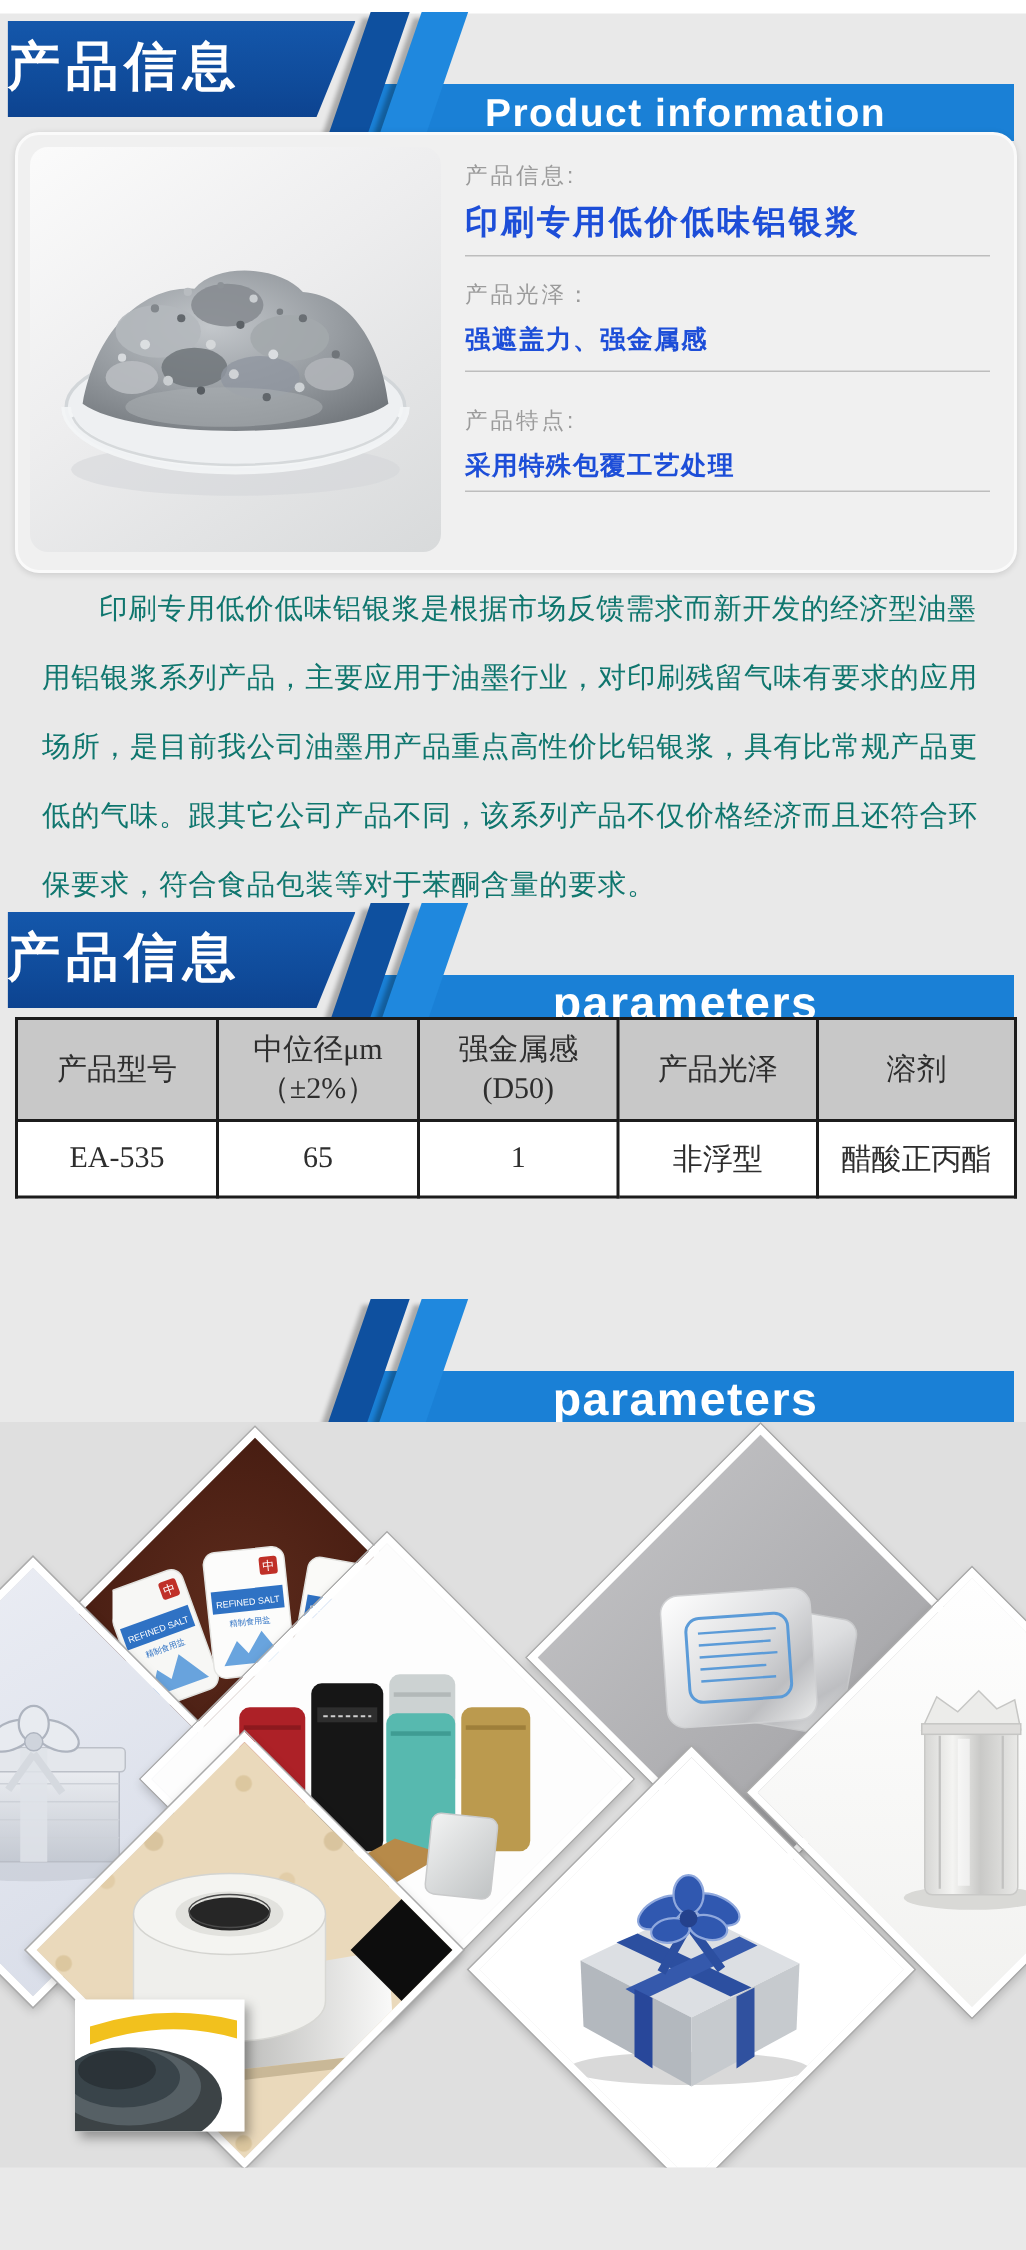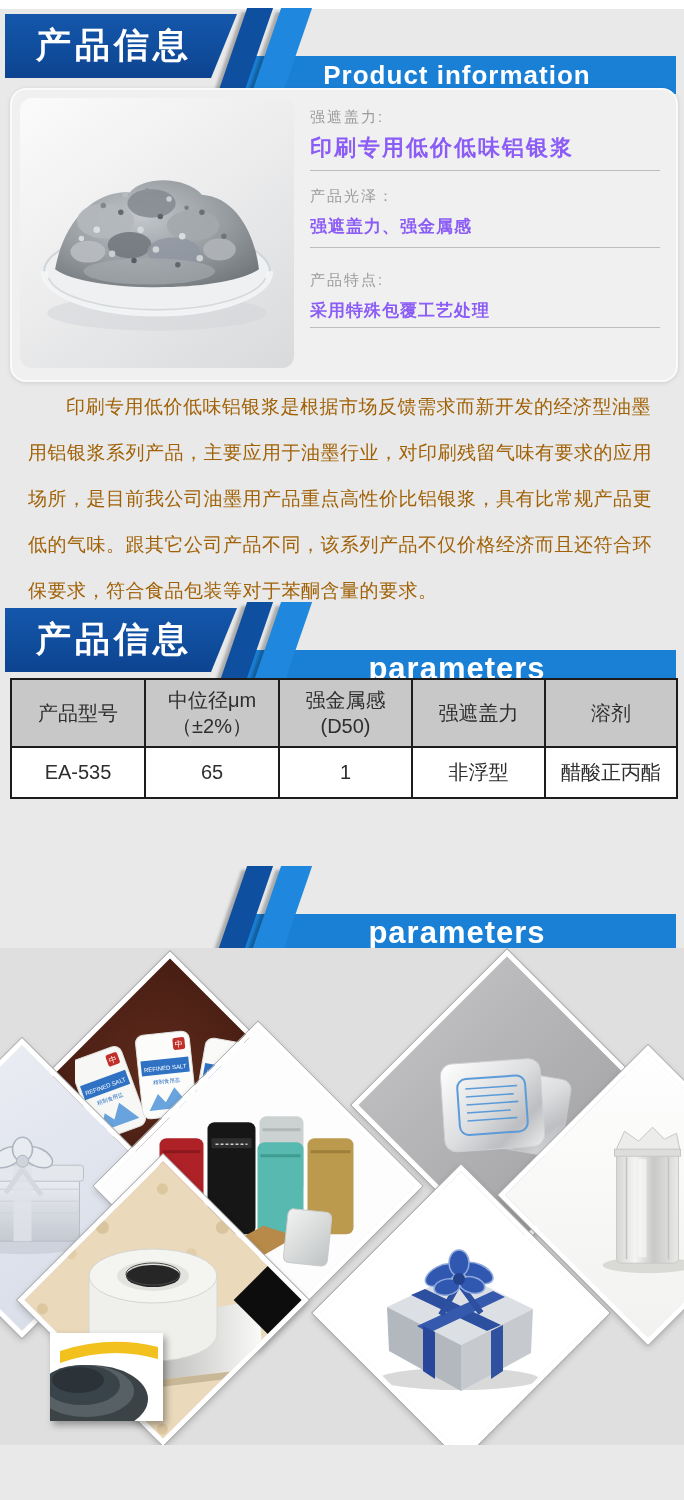--- a/index.html
+++ b/index.html
@@ -13,45 +13,45 @@
             color:#fff;font-weight:bold;font-size:26px;text-align:center;line-height:38px;
             letter-spacing:1px;margin-top:20px;}
   .band-lg .band-bar{font-size:31px;}
   .slash{position:absolute;top:-6px;height:82px;transform:skewX(-19deg);
          box-shadow:-4px 4px 3px rgba(0,0,0,0.28);}
   .s1{left:233px;width:26px;background:#0e509f;}
   .s2{left:267px;width:31px;background:#1f88de;}
   .band-block{position:absolute;left:5px;top:0;width:232px;height:64px;
               background:linear-gradient(180deg,#1457ab 0%,#0f4a99 70%,#0d4390 100%);
               clip-path:polygon(0 0,100% 0,calc(100% - 26px) 100%,0 100%);
-              color:#fff;font-weight:bold;font-size:35px;line-height:62px;text-align:center;
+              color:#fff;font-weight:bold;font-size:35px;line-height:62px;
               letter-spacing:4px;filter:drop-shadow(2px 3px 2px rgba(0,0,0,0.3));}
   .band-zh{padding-right:14px;}
 
   
   .card{position:absolute;left:10px;top:88px;width:664px;height:290px;background:#f0f0f0;
         border-radius:16px;border:2px solid #fafafa;box-shadow:0 1px 4px rgba(0,0,0,0.12);}
   .photo{position:absolute;left:8px;top:8px;width:274px;height:270px;border-radius:12px;
          background:linear-gradient(145deg,#fbfbfb 0%,#ededee 45%,#d8dadb 100%);overflow:hidden;}
   .info{position:absolute;left:298px;top:0;right:16px;height:100%;}
   .fgroup{position:absolute;left:0;right:0;border-bottom:1px solid #bdbdbd;}
   .fg0{top:18px;height:62px;}
   .fg1{top:97px;height:60px;}
   .fg2{top:181px;height:56px;}
   .flabel{font-size:15px;color:#9b9b9b;letter-spacing:2px;}
-  .fvalue{font-size:17px;font-weight:bold;color:#8b5cf6;margin-top:9px;letter-spacing:1px;}
+  .fvalue{font-size:17px;font-weight:bold;color:#1d4ed8;margin-top:9px;letter-spacing:1px;}
   .fg0 .fvalue{font-size:22px;margin-top:6px;letter-spacing:2px;}
 
   
   .desc{position:absolute;left:28px;top:384px;width:632px;margin:0;font-size:19px;
-        line-height:46px;color:#a16207;text-indent:2em;letter-spacing:0.5px;}
+        line-height:46px;color:#0f766e;text-indent:2em;letter-spacing:0.5px;}
 
   
   .ptable{position:absolute;left:10px;top:678px;width:666px;border-collapse:collapse;
-          table-layout:fixed;}
+          table-layout:fixed;font-family:Liberation Serif, serif;}
   .ptable th,.ptable td{border:2px solid #1c1c1c;text-align:center;color:#2e2e2e;
           font-size:20px;padding:0;}
   .ptable th{background:#c8c8c8;height:66px;font-weight:normal;}
   .ptable td{background:#ffffff;height:49px;}
   .ptable .l1,.ptable .l2{display:block;line-height:26px;}
 
   
   .collage{position:absolute;left:0;top:948px;width:684px;height:497px;background:#dfdfdf;
            overflow:hidden;}
   .dmd{position:absolute;transform:rotate(45deg);overflow:hidden;border:5px solid #ffffff;
@@ -135,21 +135,21 @@
       <circle cx="136" cy="92" r="2.5" fill="#caced1"></circle>
         <circle cx="152" cy="100" r="2" fill="#787d82"></circle>
       <circle cx="96" cy="88" r="2.5" fill="#b8bcc0"></circle>
         <circle cx="116" cy="84" r="2" fill="#8d9297"></circle>
       <path d="M22 158 A103 38 0 0 0 228 158" fill="none" stroke="#f3f5f6" stroke-width="6" opacity="0.9"></path>
       <path d="M26 164 A100 34 0 0 0 224 164" fill="none" stroke="#ced2d5" stroke-width="1.5" opacity="0.8"></path>
     </svg>
   </div>
   <div class="info">
     <div class="fgroup fg0">
-      <div class="flabel">强遮盖力:</div>
+      <div class="flabel">产品信息:</div>
       <div class="fvalue">印刷专用低价低味铝银浆</div>
     </div>
     <div class="fgroup fg2">
       <div class="flabel">产品特点:</div>
       <div class="fvalue">采用特殊包覆工艺处理</div>
     </div>
     <div class="fgroup fg1">
       <div class="flabel">产品光泽：</div>
       <div class="fvalue">强遮盖力、强金属感</div>
     </div>
@@ -185,21 +185,21 @@
         </th>
       <th>
           <span class="l1">中位径μm</span>
           <span class="l2">（±2%）</span>
         </th>
       <th>
           <span class="l1">强金属感</span>
           <span class="l2">(D50)</span>
         </th>
       <th>
-          <span class="l1">强遮盖力</span>
+          <span class="l1">产品光泽</span>
           <span class="l2"></span>
         </th>
       <th>
           <span class="l1">溶剂</span>
           <span class="l2"></span>
         </th>
     </tr>
   </thead>
   <tbody>
     <tr>

